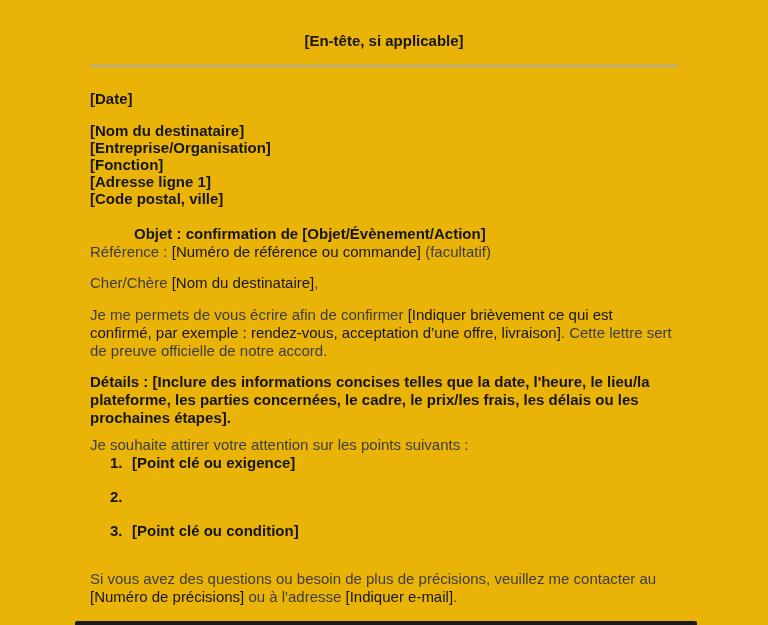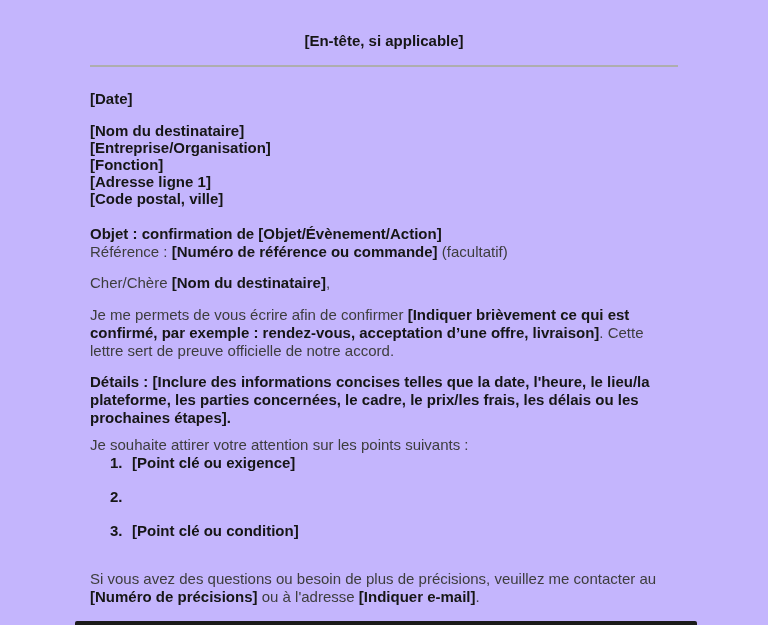--- a/index.html
+++ b/index.html
@@ -1,21 +1,21 @@
 <!DOCTYPE html>
 <html><head>
 <meta charset="utf-8">
 <style>
   * { margin: 0; padding: 0; box-sizing: border-box; }
   html, body { background: #ffffff; }
   .page {
     position: relative;
     width: 768px;
     height: 625px;
-    background: #c4b5fd;
+    background: #eab308;
     overflow: hidden;
     font-family: "Liberation Sans", sans-serif;
     font-size: 15px;
     line-height: 18px;
     color: #3d3d3d;
   }
   .content { padding: 32px 90px 0 90px; }
   .letterhead {
     text-align: center;
     font-weight: bold;
@@ -25,35 +25,35 @@
   .divider {
     height: 2px;
     background: #aeaeae;
     border: none;
     margin-bottom: 23px;
   }
   .date-line { font-weight: bold; color: #161616; margin-bottom: 14px; }
   .recipient-block { line-height: 17px; margin-bottom: 18px; }
   .recipient-line { font-weight: bold; color: #161616; }
   .subject-block { margin-bottom: 13px; }
-  .subject-line { font-weight: bold; color: #161616; }
+  .subject-line { font-weight: bold; color: #161616; margin-left: 44px; }
   .salutation { margin-bottom: 14px; }
   .para { margin-bottom: 13px; }
   .para-details { font-weight: bold; color: #161616; margin-bottom: 9px; }
   .points-intro { margin-bottom: 0; }
   .numbered-list { margin-bottom: 0; }
   .point {
     display: flex;
     font-weight: bold;
     color: #161616;
     margin-bottom: 16px;
   }
   .point-number { margin-left: 20px; width: 22px; flex: 0 0 22px; }
   .closing-para { margin-top: 30px; }
-  b, .bold { font-weight: bold; color: #161616; margin-top: 30px; }
+  b, .bold { font-weight: normal; color: #161616; margin-top: 30px; }
   .bottom-bar {
     position: absolute;
     left: 75px;
     bottom: 0;
     width: 622px;
     height: 4px;
     background: #1b1b1b;
     border-radius: 2px 2px 0 0;
   }
 </style>

